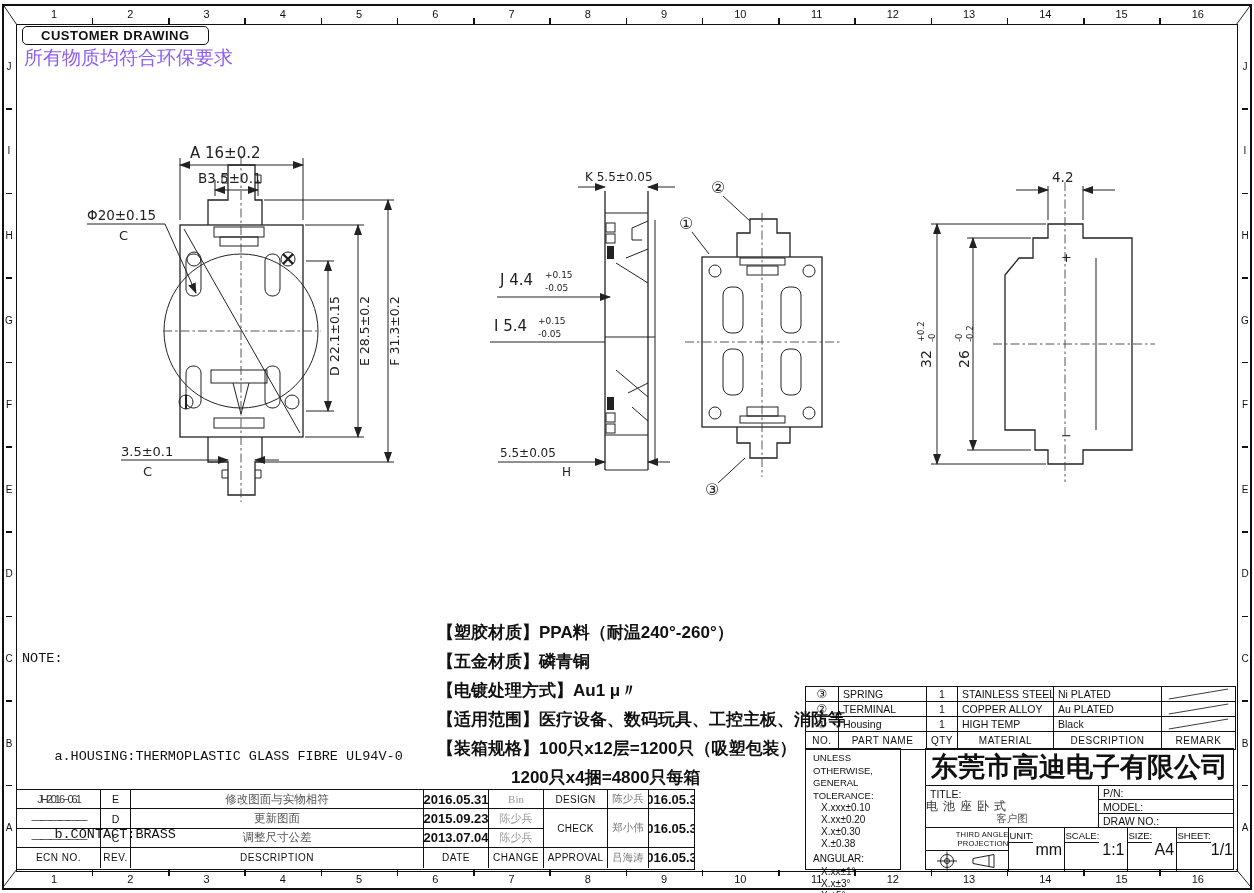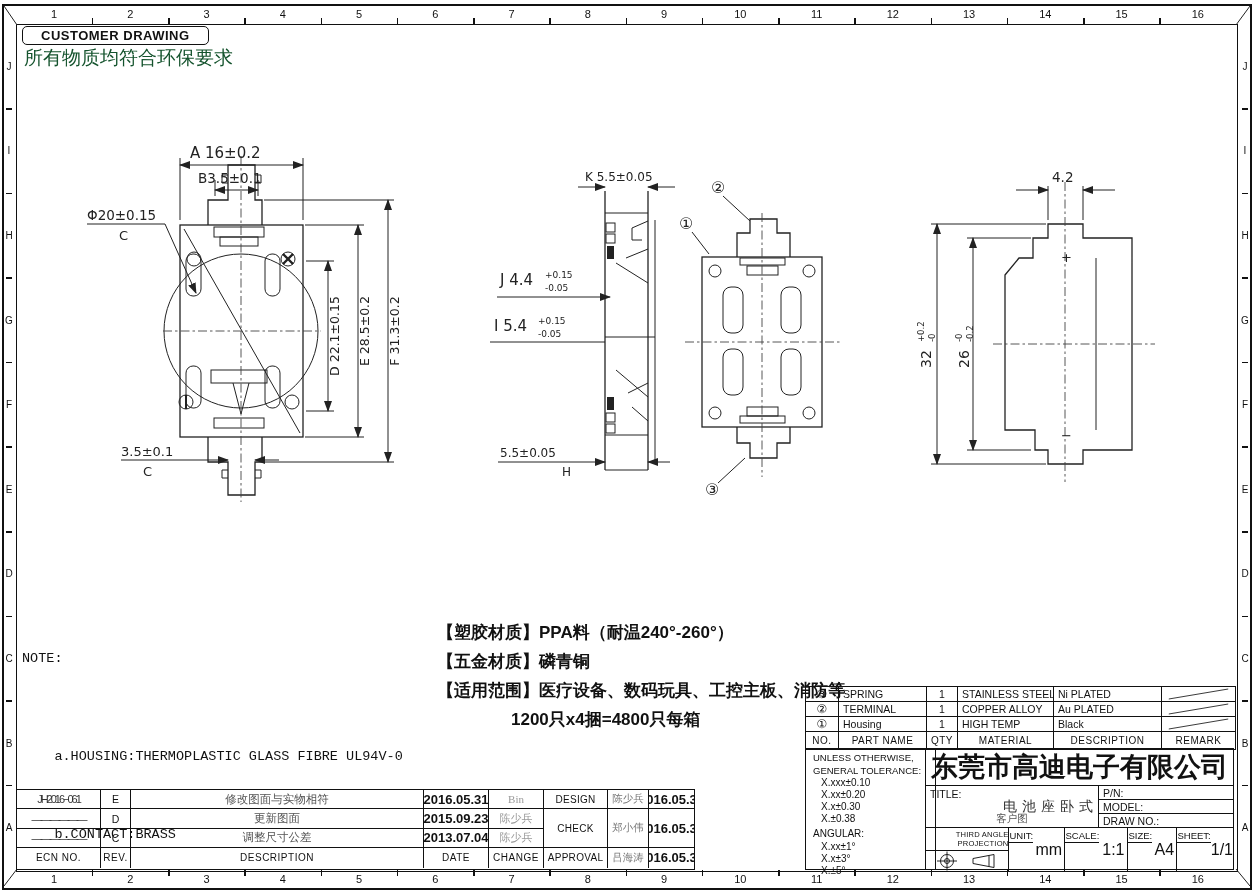--- a/index.html
+++ b/index.html
@@ -21,21 +21,21 @@
   .ruler-v{display:flex;flex-direction:column;top:24px;width:12px;height:846px}
   .ruler-v.rleft{left:3px}
   .ruler-v.rright{left:1239px}
   .ruler-v .zc{flex:1;position:relative;display:flex;align-items:center;justify-content:center;
                font-size:10px;color:#111}
   .ruler-v .zc::after{content:"";position:absolute;left:50%;bottom:-1px;width:6px;height:1.5px;margin-left:-3px;background:#111}
   .ruler-v .zc:last-child::after{display:none}
   
   .cd-box{left:22px;top:26px;border:1.6px solid #111;border-radius:5px;padding:1px 18px;
           font-size:13px;font-weight:700;letter-spacing:.5px}
-  .env-note{left:24px;top:45px;font-family:"Liberation Serif",serif;font-size:19px;color:#14532d}
+  .env-note{left:24px;top:45px;font-family:"Liberation Serif",serif;font-size:19px;color:#8b5cf6}
   
   .note-block{left:22px;top:610px;font-family:"Liberation Mono",monospace;font-size:13.5px;
               line-height:19.5px;white-space:pre;color:#111}
   
   .cn-specs{left:437px;top:618px;font-size:17px;font-weight:700;color:#111}
   .cn-specs div{line-height:29px;white-space:pre}
   .cn-specs div:last-child{margin-left:74px}
   
   .parts{left:805px;top:686px;width:429px;display:grid;
          grid-template-columns:33px 88px 31px 96px 108px 1fr;
@@ -45,34 +45,34 @@
   .parts .c{border-right:1px solid #111;border-bottom:1px solid #111;display:flex;
             align-items:center;padding:0 4px;overflow:hidden;white-space:nowrap}
   .parts .prow .c:last-child,.parts .hr .c:last-child{border-right:none}
   .parts .hr{display:contents}
   .parts .hr .c{border-bottom:none;justify-content:center;font-size:10px;letter-spacing:.5px}
   .parts .c.ctr{justify-content:center}
   .parts .no{font-size:12px}
   .slash{width:100%;height:100%}
   .slash line{stroke:#333;stroke-width:1}
   
-  .tol{left:805px;top:748px;width:131px;height:122px;border:1.2px solid #111;
+  .tol{left:805px;top:748px;width:96px;height:122px;border:1.2px solid #111;
        font-size:10px;padding:3px 7px 0 7px;box-sizing:border-box;line-height:12.5px}
   .tol .tt{font-size:9.5px}
   .tol .trow{display:flex;justify-content:flex-start;padding:0 2px 0 8px;line-height:12px}
   .tol .ang{margin-top:3px}
   
   .tb{left:925px;top:748px;width:309px;height:122px;border:1.2px solid #111;box-sizing:border-box;
       display:flex;flex-direction:column}
   .tb .company{height:46px;border-bottom:1px solid #111;display:flex;align-items:center;
                justify-content:center;font-size:27px;font-weight:700;white-space:nowrap}
   .tb .mid{height:44px;border-bottom:1px solid #111;display:flex}
   .tb .title-cell{width:172px;border-right:1px solid #111;position:relative}
   .tb .title-label{position:absolute;left:4px;top:2px;font-size:10.5px}
-  .tb .title-main{position:absolute;left:0;right:0;top:12px;text-align:right;font-size:14px;
+  .tb .title-main{position:absolute;left:0;right:0;top:12px;text-align:left;font-size:12px;
                   letter-spacing:5px;color:#333}
   .tb .title-sub{position:absolute;left:0;right:0;bottom:1px;text-align:center;font-size:10.5px;color:#555}
   .tb .pmd{flex:1;display:flex;flex-direction:column}
   .tb .pmd div{flex:1;border-bottom:1px solid #111;font-size:10.5px;padding:1px 0 0 4px}
   .tb .pmd div:last-child{border-bottom:none}
   .tb .bot{flex:1;display:flex}
   .tb .proj{width:101px;border-right:1px solid #111;display:flex;flex-direction:column}
   .tb .proj-label{font-size:7.6px;text-align:right;border-bottom:1px solid #111;padding:2px 0;letter-spacing:.2px}
   .tb .proj-syms{flex:1;display:flex;align-items:center;justify-content:center;gap:10px}
   .tb .meta{flex:1;display:flex}
@@ -440,23 +440,25 @@
     
   
     
   </div>
 
   <div class="abs cn-specs">
     <div>【塑胶材质】PPA料（耐温240°-260°）</div>
 
     <div>【五金材质】磷青铜</div>
 
+    <div>【电镀处理方式】Au1 μ〃</div>
 
     <div>【适用范围】医疗设备、数码玩具、工控主板、消防等</div>
 
+    <div>【装箱规格】100只x12层=1200只（吸塑包装）</div>
 
     <div>1200只x4捆=4800只每箱</div>
   </div>
 
   <div class="abs parts">
     <div class="rows">
       <div class="prow">
         <div class="c ctr no">③</div>
         <div class="c">SPRING</div>
         <div class="c ctr">1</div>

